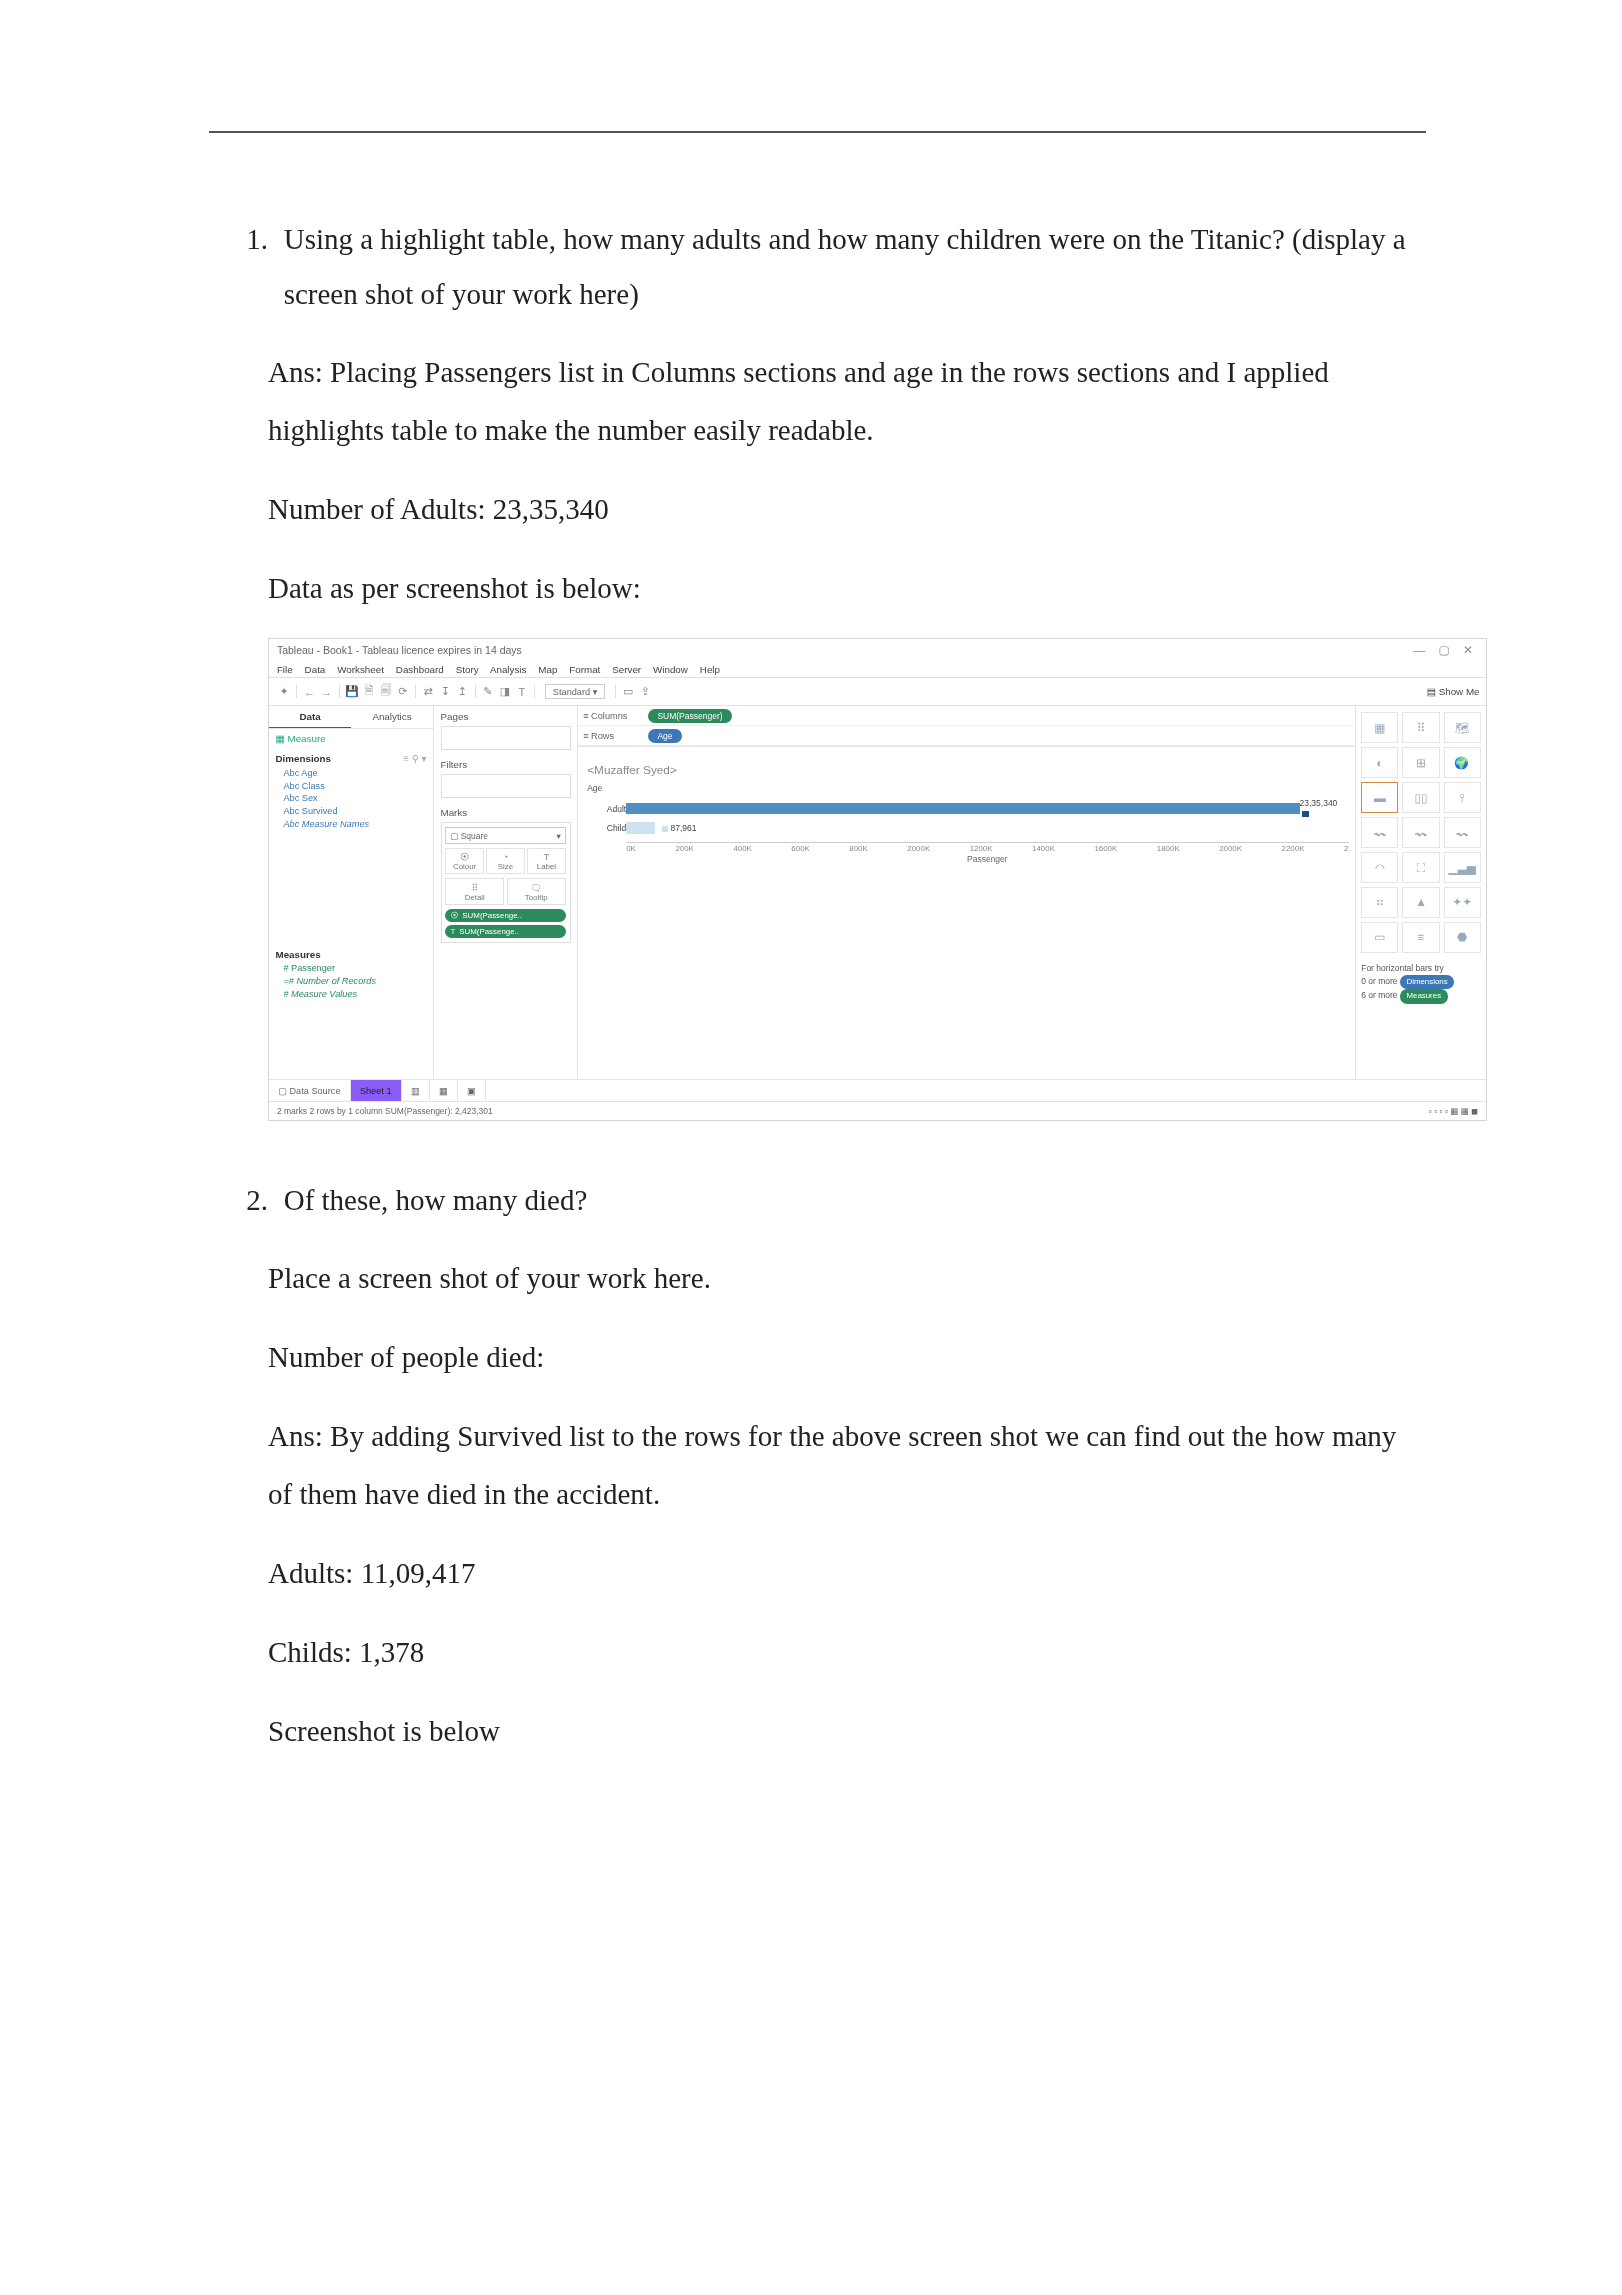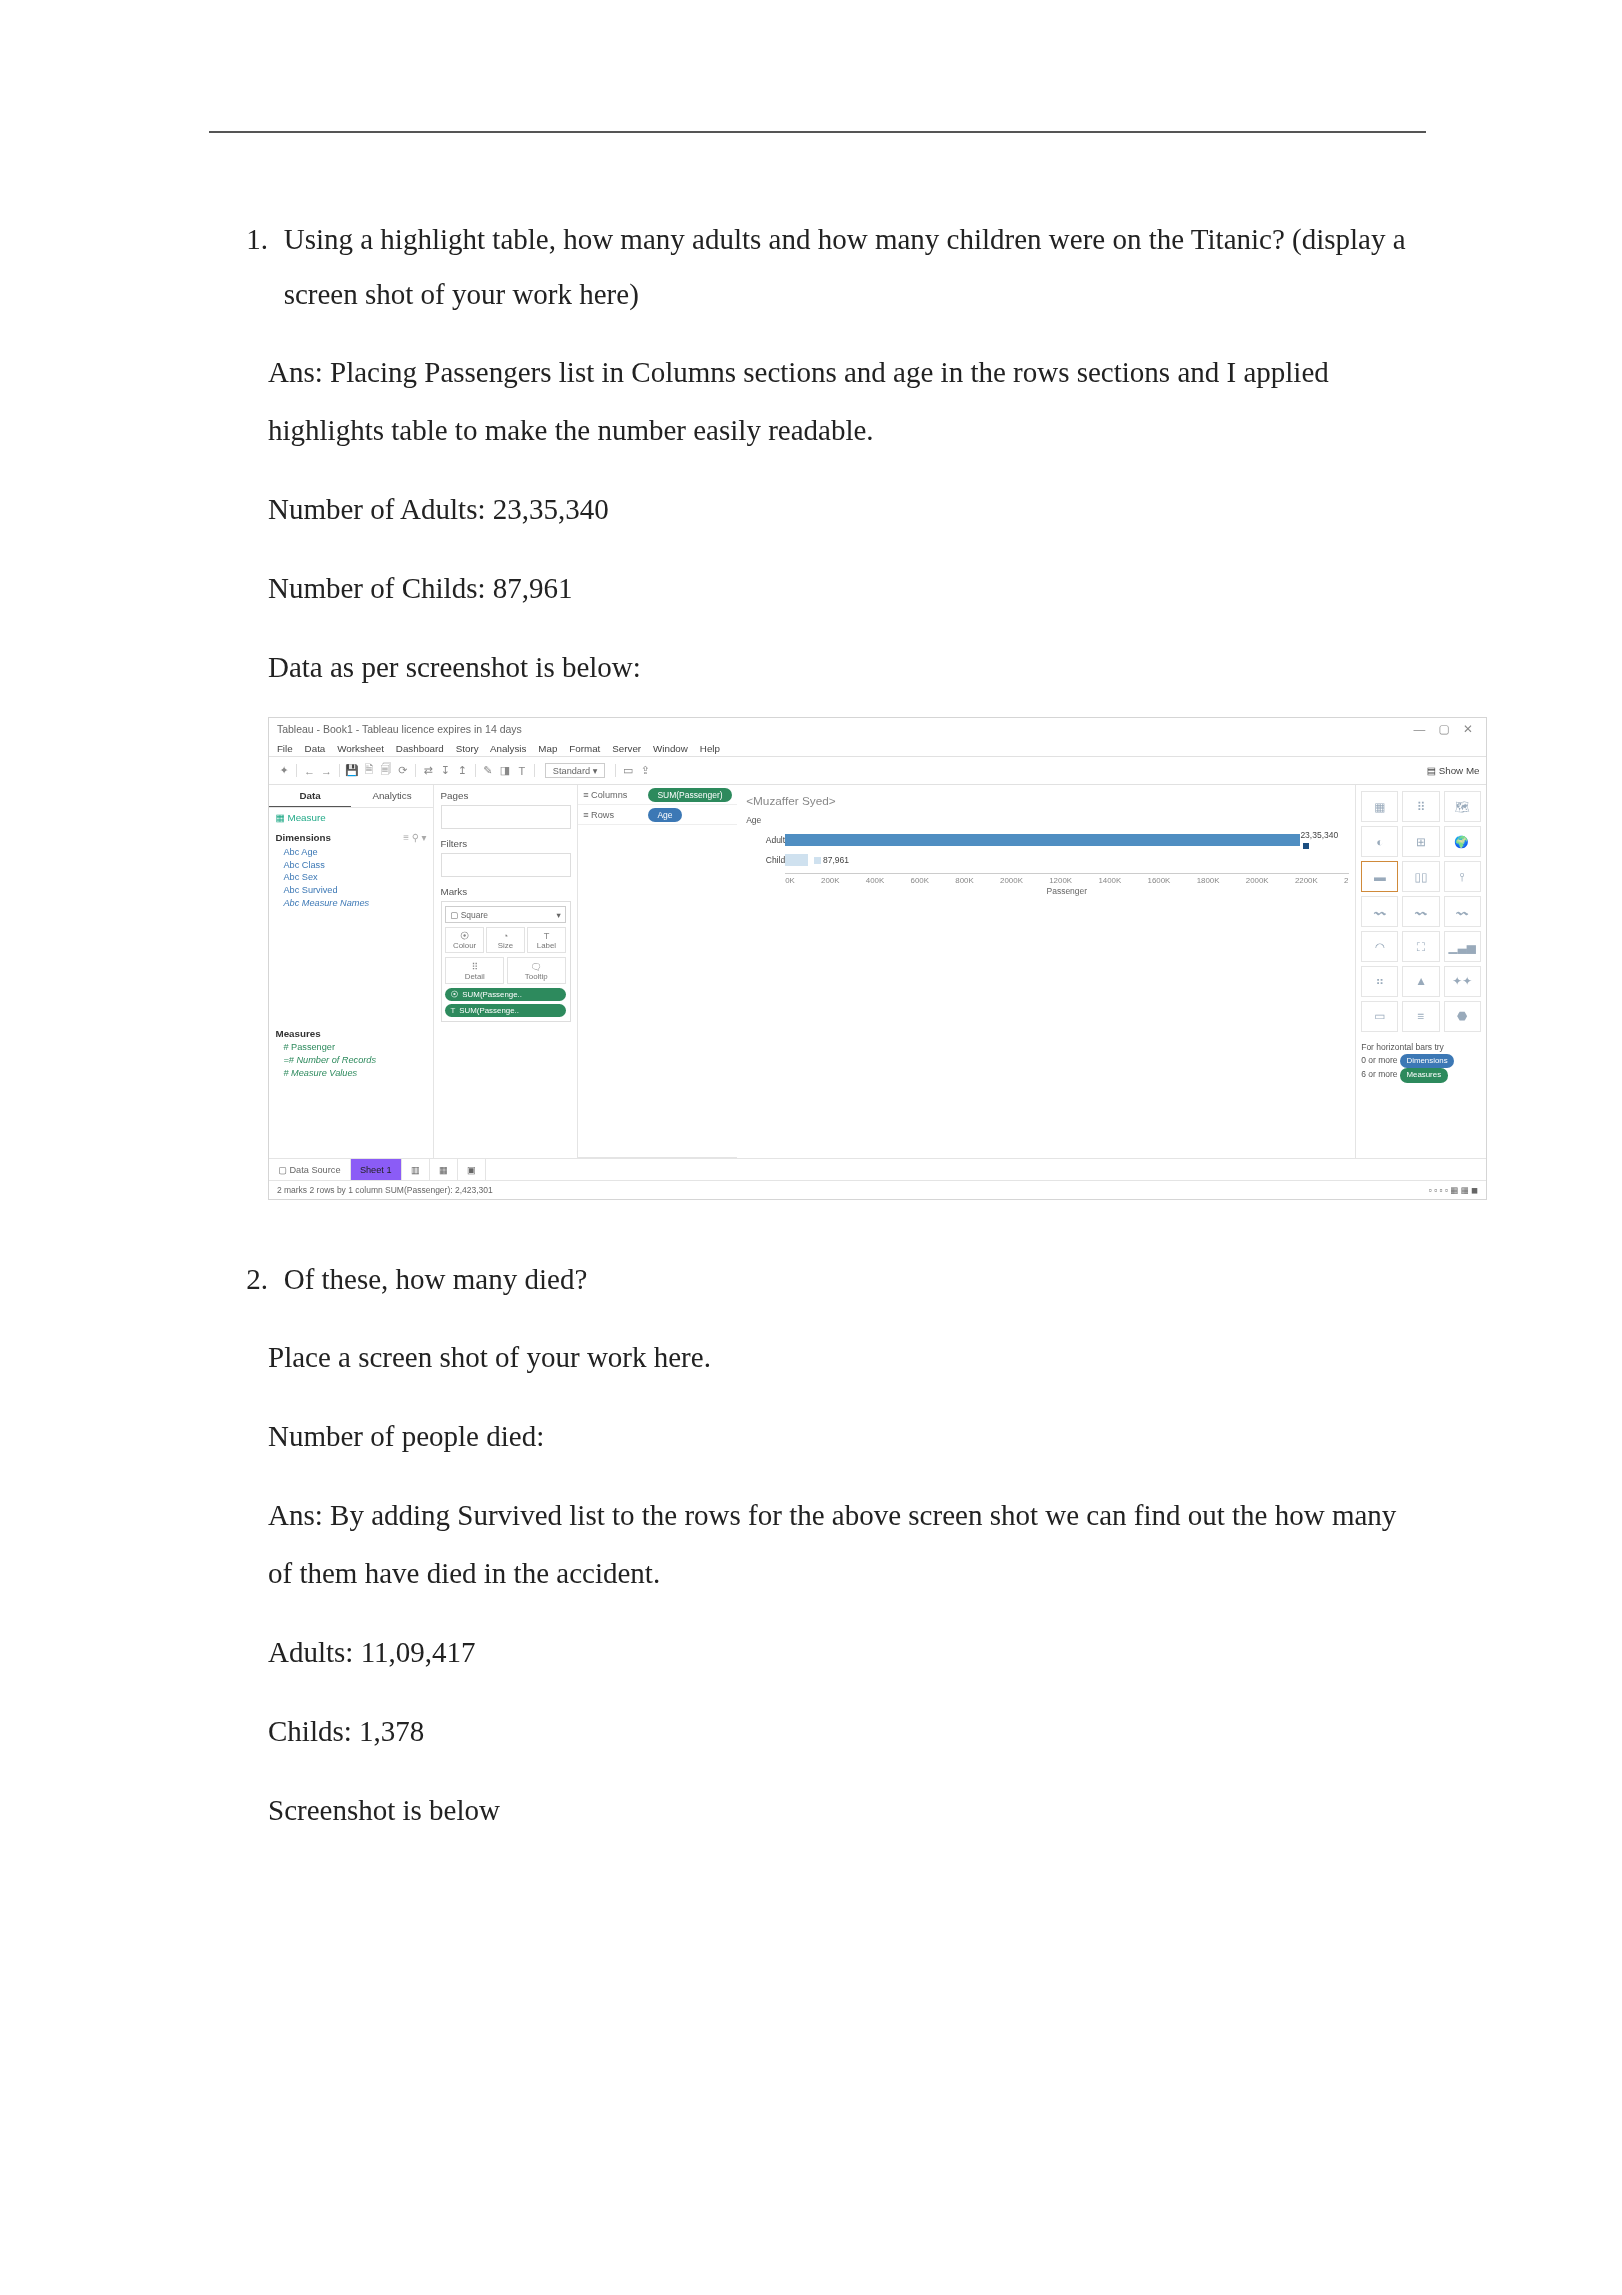--- a/index.html
+++ b/index.html
@@ -36,21 +36,21 @@
   .mid{width:144px;border-right:0.7px solid #e4e4e4;padding:5.2px 6.5px;box-sizing:border-box;}
   .mid .lbl{font-size:9.8px;color:#555;margin-bottom:3.9px;}
   .mid .box{border:0.7px solid #ddd;height:22px;margin-bottom:9.2px;}
   .marks{border:0.7px solid #ddd;padding:3.9px;}
   .marks .mtop{border:0.7px solid #ccc;padding:2.6px 3.9px;font-size:8.5px;color:#666;display:flex;justify-content:space-between;margin-bottom:3.9px;}
   .mgrid{display:grid;grid-template-columns:repeat(3,1fr);gap:2.6px;margin-bottom:3.9px;}
   .mcell{border:0.7px solid #e2e2e2;text-align:center;padding:2.6px 0;font-size:7.9px;color:#777;}
   .mcell .ic{display:block;font-size:9.2px;color:#888;}
   .pill{display:block;background:#2d8a5d;color:#fff;border-radius:6.5px;font-size:7.9px;padding:2px 5.2px;margin-top:2.6px;}
   .pill .pic{margin-right:3.9px;opacity:.85;}
-  .viz{flex:1;display:flex;flex-direction:row;}
+  .viz{flex:1;display:flex;flex-direction:column;gap:6px;}
   .shelves{border-bottom:0.7px solid #e4e4e4;}
   .shelf{display:flex;align-items:center;padding:2.6px 5.2px;border-bottom:0.7px solid #eee;font-size:9.2px;color:#666;}
   .shelf .sl{width:65px;}
   .cap{display:inline-block;border-radius:7.2px;padding:2px 9.2px;font-size:8.5px;color:#fff;}
   .cap.green{background:#2d8a5d;}
   .cap.blue{background:#3c78b5;}
   .canvas{flex:1;padding:9.2px 6.5px 3.9px 9.2px;position:relative;}
   .sheet-title{color:#888;font-size:11.8px;margin-bottom:6.5px;}
   .chartwrap{display:flex;}
   .rowlabels{width:39px;font-size:8.5px;color:#444;}
@@ -83,21 +83,20 @@
   <div class="topline"></div>
 
   <div class="q-block">
     <div class="q-head">
       <div class="q-num">1.</div>
       <div class="q-text">Using a highlight table, how many adults and how many children were on the Titanic? (display a screen shot of your work here)</div>
     </div>
     <div class="ans">
       <p class="p-line">Ans: Placing Passengers list in Columns sections and age in the rows sections and I applied highlights table to make the number easily readable.</p>
       <p class="p-line">Number of Adults: 23,35,340</p>
-      <p class="p-line">Number of Childs: 87,961</p>
       <p class="p-line">Data as per screenshot is below:</p>
     </div>
 
     <div class="shot">
       <div class="titlebar">
         <span>Tableau - Book1 - Tableau licence expires in 14 days</span>
         <span class="win-icons">
           <span>—</span>
           <span>▢</span>
           <span>✕</span>

